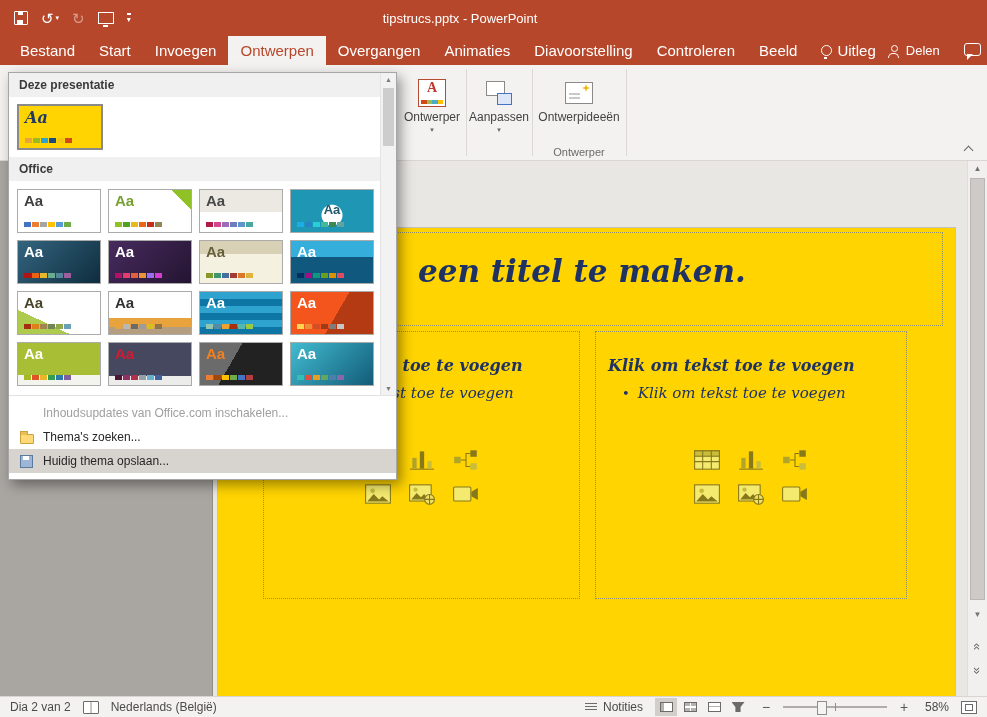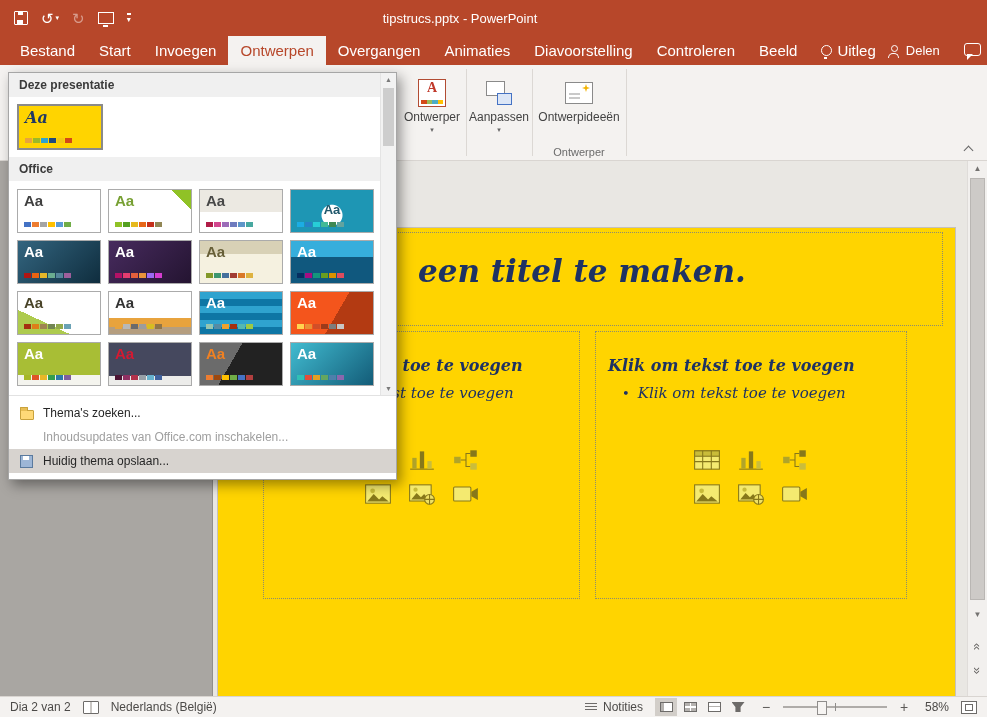--- a/index.html
+++ b/index.html
@@ -565,27 +565,27 @@
           </span>
         </div>
       </div>
     <div class="pscroll">
       <span class="psar">▲</span>
       <div class="psthumb"></div>
       <span class="psar b">▼</span>
     </div>
   </div>
   <div class="pmenu">
+      <div class="pmi dis">
+        <span class="pic "></span>
+        <span>Inhoudsupdates van Office.com inschakelen...</span>
+      </div>
       <div class="pmi">
         <span class="pic browse-themes-icon"></span>
         <span>Thema's zoeken...</span>
-      </div>
-      <div class="pmi dis">
-        <span class="pic "></span>
-        <span>Inhoudsupdates van Office.com inschakelen...</span>
       </div>
       <div class="pmi hl">
         <span class="pic save-theme-icon"></span>
         <span>Huidig thema opslaan...</span>
       </div>
     </div>
 </div>
 
 <div class="statusbar">
   <div class="sb-left">

